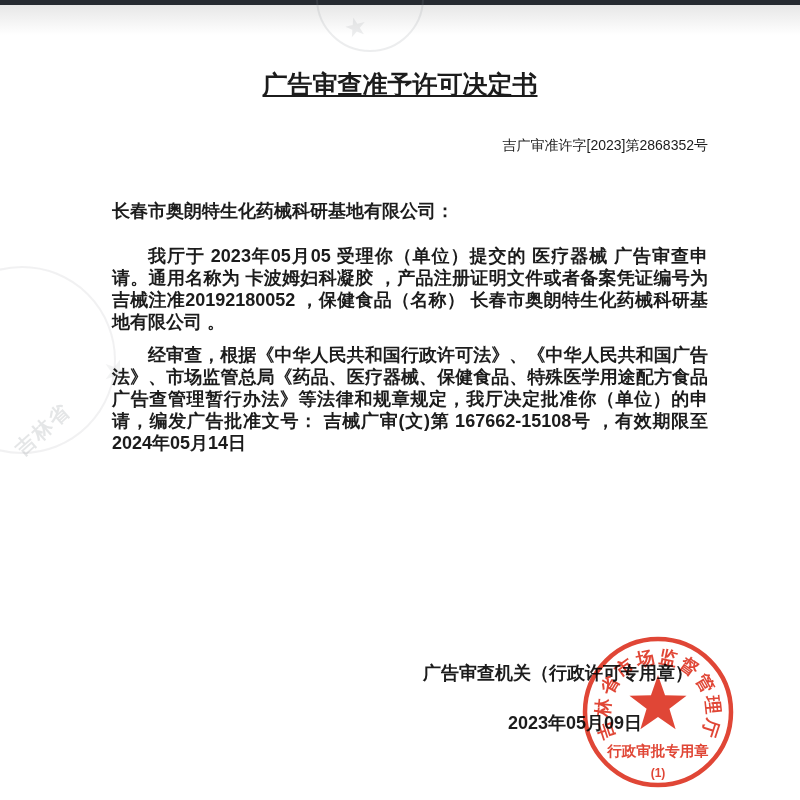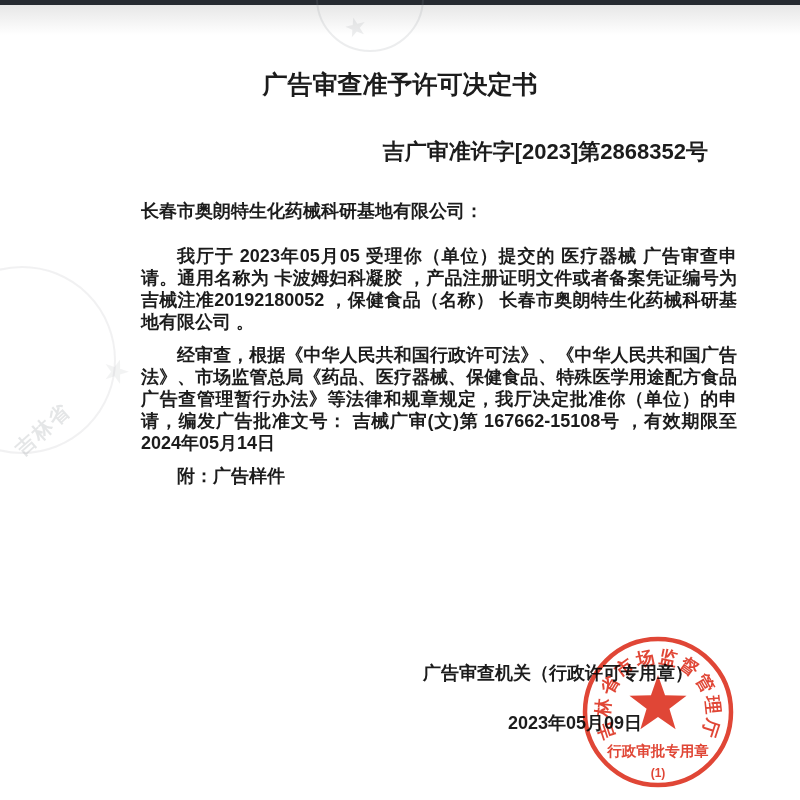--- a/index.html
+++ b/index.html
@@ -19,27 +19,27 @@
   .ghost{position:absolute;color:var(--wm-color,#8a8f94);pointer-events:none;}
   .ghost-circle{border:2px solid currentColor;border-radius:50%;}
   .ghost1{left:316px;top:-56px;width:104px;height:104px;opacity:.16;}
   .ghost1-star{left:344px;top:12px;font-size:26px;opacity:.15;transform:rotate(-14deg);}
   .ghost2{left:-72px;top:266px;width:184px;height:184px;opacity:.12;}
   .ghost2-star{left:102px;top:352px;font-size:32px;opacity:.10;transform:rotate(18deg);}
   .ghost-text{left:10px;top:416px;font-size:20px;font-weight:700;opacity:.22;
     transform:rotate(-42deg);letter-spacing:2px;}
 
   .title{position:absolute;left:0;top:68px;width:800px;margin:0;text-align:center;
-    font-size:25px;font-weight:700;letter-spacing:0;}
+    font-size:25px;font-weight:700;letter-spacing:0;text-decoration:underline;}
 
   .doc-number{position:absolute;left:112px;top:137px;width:596px;text-align:right;
-    font-size:22px;font-weight:700;}
+    font-size:14px;font-weight:400;}
 
   .content{position:absolute;left:112px;top:200px;width:596px;
-    font-size:18px;line-height:22px;font-weight:600;text-align:justify;margin-left:29px;}
+    font-size:18px;line-height:22px;font-weight:600;text-align:justify;}
   .addressee{margin:0 0 23px 0;}
   .content p{margin:0 0 11px 0;text-indent:2em;}
   .content p.attachment{text-indent:2em;margin-top:8px;}
 
   .signature{position:absolute;left:423px;top:661px;font-size:18px;font-weight:600;white-space:nowrap;}
   .issue-date{position:absolute;left:508px;top:711px;font-size:18px;font-weight:700;white-space:nowrap;}
 
   .seal{position:absolute;left:563px;top:617px;width:190px;height:190px;
     mix-blend-mode:multiply;opacity:.93;}
   .seal .ink{stroke:var(--seal-color,#de3826);}
@@ -61,21 +61,20 @@
   <div class="ghost ghost-text">吉林省</div>
 
   <h1 class="title">广告审查准予许可决定书</h1>
 
   <div class="doc-number">吉广审准许字[2023]第2868352号</div>
 
   <div class="content">
     <div class="addressee">长春市奥朗特生化药械科研基地有限公司：</div>
     <p>我厅于 2023年05月05 受理你（单位）提交的 医疗器械 广告审查申请。通用名称为 卡波姆妇科凝胶 ，产品注册证明文件或者备案凭证编号为 吉械注准20192180052 ，保健食品（名称） 长春市奥朗特生化药械科研基地有限公司 。</p>
     <p>经审查，根据《中华人民共和国行政许可法》、《中华人民共和国广告法》、市场监管总局《药品、医疗器械、保健食品、特殊医学用途配方食品广告查管理暂行办法》等法律和规章规定，我厅决定批准你（单位）的申请，编发广告批准文号： 吉械广审(文)第 167662-15108号 ，有效期限至2024年05月14日</p>
-    <p class="attachment">附：广告样件</p>
   </div>
 
   <div class="signature">广告审查机关（行政许可专用章）</div>
   <div class="issue-date">2023年05月09日</div>
 
   <svg class="seal" viewBox="0 0 190 190" aria-hidden="true">
     <circle class="ink" cx="95" cy="95" r="73" fill="none" stroke-width="4.5"></circle>
     <defs>
       <path id="seal-arc" d="M 54.9,123.1 A 49,49 0 1 1 135.1,123.1" fill="none"></path>
     </defs>

